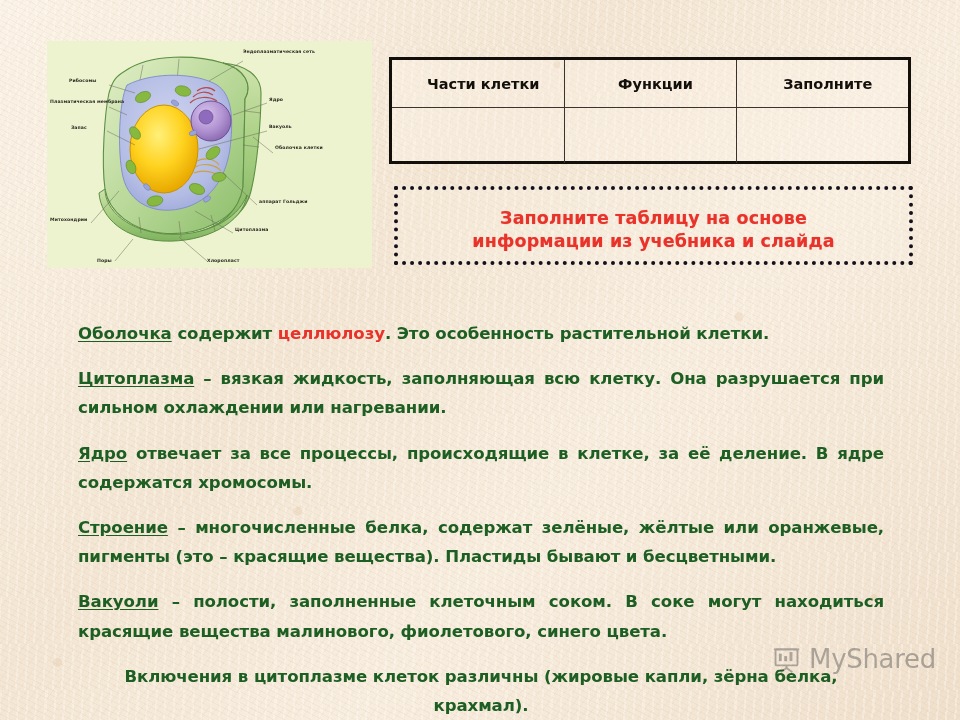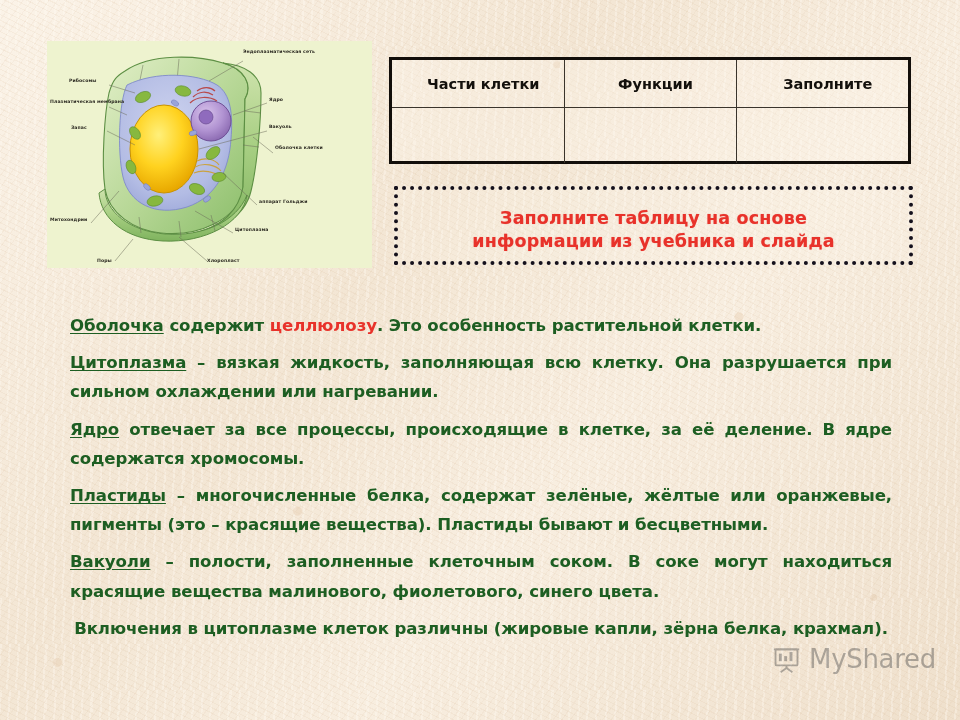--- a/index.html
+++ b/index.html
@@ -87,21 +87,21 @@
 
   
   #lesson-text{
     left:62px;top:303px;width:838px;
     color:#1d5e22;
     font-size:16.6px;font-weight:700;
     line-height:29.2px;
     letter-spacing:-.1px;
   }
   #lesson-text p{
-    margin:8px;
+    margin:16px;
     text-align:justify;
     text-justify:inter-word;
   }
   #lesson-text p:last-child{text-align:center;}
   .term{text-decoration:underline;text-underline-offset:2px;}
   .hl-red{color:#e8322a;}
 
   
   #watermark{
     left:773px;top:638px;width:160px;height:42px;
@@ -270,21 +270,21 @@
 
   <p>
     <span class="term">Цитоплазма</span><span> – вязкая жидкость, заполняющая всю клетку. Она разрушается при сильном охлаждении или нагревании.</span>
   </p>
 
   <p>
     <span class="term">Ядро</span><span> отвечает за все процессы, происходящие в клетке, за её деление. В ядре содержатся хромосомы.</span>
   </p>
 
   <p>
-    <span class="term">Пластиды</span><span> – многочисленные белка, содержат зелёные, жёлтые или оранжевые, пигменты (это – красящие вещества). Пластиды бывают и бесцветными.</span>
+    <span class="term">Строение</span><span> – многочисленные белка, содержат зелёные, жёлтые или оранжевые, пигменты (это – красящие вещества). Пластиды бывают и бесцветными.</span>
   </p>
 
   <p>
     <span class="term">Вакуоли</span><span> – полости, заполненные клеточным соком. В соке могут находиться красящие вещества малинового, фиолетового, синего цвета.</span>
   </p>
 
   <p>
     <span>Включения в цитоплазме клеток различны (жировые капли, зёрна белка, крахмал).</span>
   </p>
 

